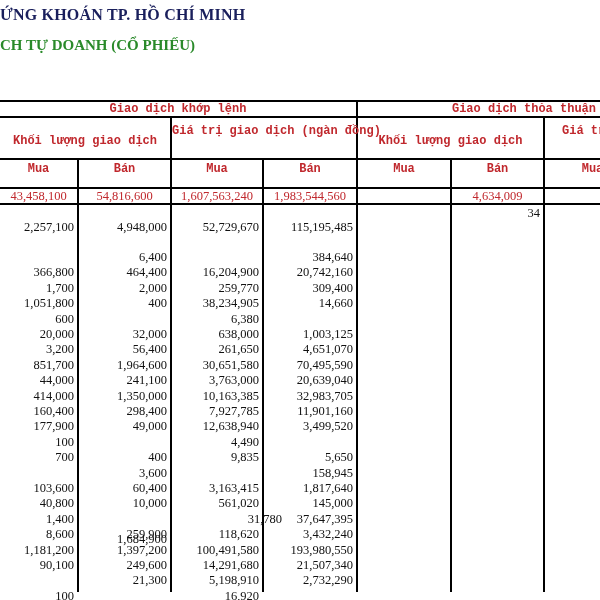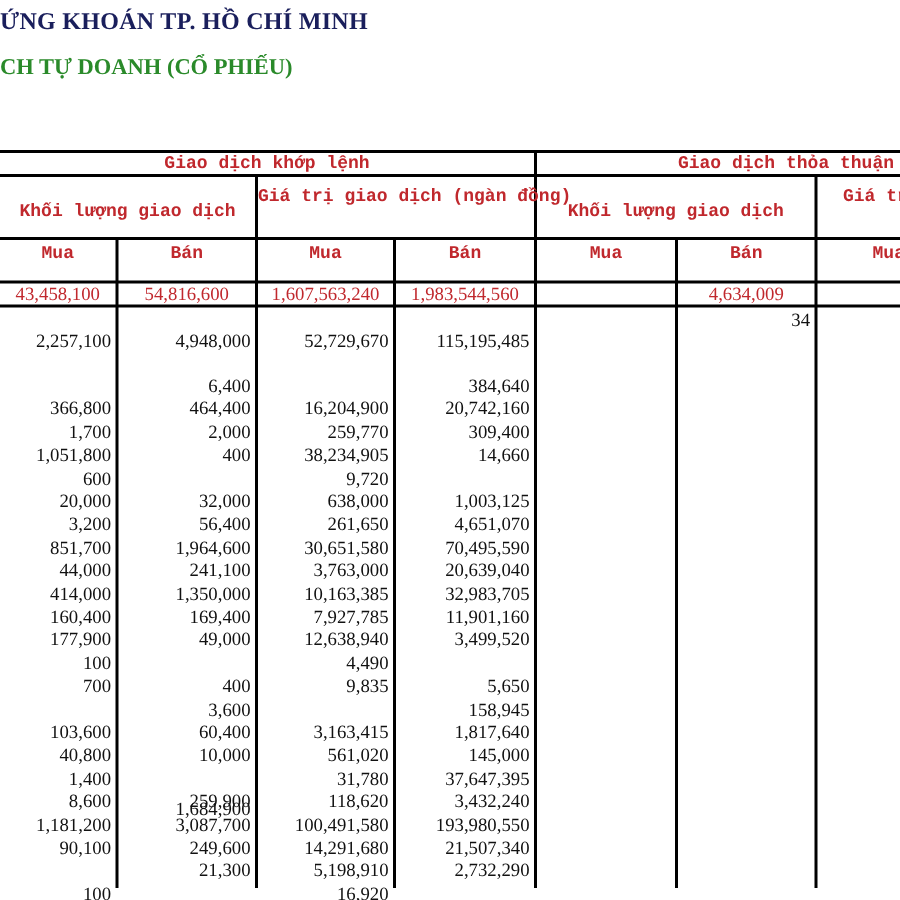--- a/index.html
+++ b/index.html
@@ -82,21 +82,21 @@
     </div>
     <div style="position: absolute; left: 0px; top: 0px;">
       <div class="cell" style="left: 0px; width: 74px; top: 296.2px;">1,051,800</div>
       <div class="cell" style="left: 79px; width: 88px; top: 296.2px;">400</div>
       <div class="cell" style="left: 172px; width: 87px; top: 296.2px;">38,234,905</div>
       <div class="cell" style="left: 264px; width: 89px; top: 296.2px;">14,660</div>
     </div>
     <div style="position: absolute; left: 0px; top: 0px;">
       <div class="cell" style="left: 0px; width: 74px; top: 311.6px;">600</div>
       <div class="cell" style="left: 79px; width: 88px; top: 311.6px;"></div>
-      <div class="cell" style="left: 172px; width: 87px; top: 311.6px;">9,720</div>
+      <div class="cell" style="left: 172px; width: 87px; top: 311.6px;">6,380</div>
       <div class="cell" style="left: 264px; width: 89px; top: 311.6px;"></div>
     </div>
     <div style="position: absolute; left: 0px; top: 0px;">
       <div class="cell" style="left: 0px; width: 74px; top: 327px;">20,000</div>
       <div class="cell" style="left: 79px; width: 88px; top: 327px;">32,000</div>
       <div class="cell" style="left: 172px; width: 87px; top: 327px;">638,000</div>
       <div class="cell" style="left: 264px; width: 89px; top: 327px;">1,003,125</div>
     </div>
     <div style="position: absolute; left: 0px; top: 0px;">
       <div class="cell" style="left: 0px; width: 74px; top: 342.4px;">3,200</div>
@@ -117,21 +117,21 @@
       <div class="cell" style="left: 264px; width: 89px; top: 373.2px;">20,639,040</div>
     </div>
     <div style="position: absolute; left: 0px; top: 0px;">
       <div class="cell" style="left: 0px; width: 74px; top: 388.6px;">414,000</div>
       <div class="cell" style="left: 79px; width: 88px; top: 388.6px;">1,350,000</div>
       <div class="cell" style="left: 172px; width: 87px; top: 388.6px;">10,163,385</div>
       <div class="cell" style="left: 264px; width: 89px; top: 388.6px;">32,983,705</div>
     </div>
     <div style="position: absolute; left: 0px; top: 0px;">
       <div class="cell" style="left: 0px; width: 74px; top: 404px;">160,400</div>
-      <div class="cell" style="left: 79px; width: 88px; top: 404px;">169,400</div>
+      <div class="cell" style="left: 79px; width: 88px; top: 404px;">298,400</div>
       <div class="cell" style="left: 172px; width: 87px; top: 404px;">7,927,785</div>
       <div class="cell" style="left: 264px; width: 89px; top: 404px;">11,901,160</div>
     </div>
     <div style="position: absolute; left: 0px; top: 0px;">
       <div class="cell" style="left: 0px; width: 74px; top: 419.4px;">177,900</div>
       <div class="cell" style="left: 79px; width: 88px; top: 419.4px;">49,000</div>
       <div class="cell" style="left: 172px; width: 87px; top: 419.4px;">12,638,940</div>
       <div class="cell" style="left: 264px; width: 89px; top: 419.4px;">3,499,520</div>
     </div>
     <div style="position: absolute; left: 0px; top: 0px;">
@@ -160,32 +160,32 @@
     </div>
     <div style="position: absolute; left: 0px; top: 0px;">
       <div class="cell" style="left: 0px; width: 74px; top: 496.4px;">40,800</div>
       <div class="cell" style="left: 79px; width: 88px; top: 496.4px;">10,000</div>
       <div class="cell" style="left: 172px; width: 87px; top: 496.4px;">561,020</div>
       <div class="cell" style="left: 264px; width: 89px; top: 496.4px;">145,000</div>
     </div>
     <div style="position: absolute; left: 0px; top: 0px;">
       <div class="cell" style="left: 0px; width: 74px; top: 511.8px;">1,400</div>
       <div class="cell" style="left: 79px; width: 88px; top: 511.8px; margin-top: 20px;">1,684,900</div>
-      <div class="cell" style="left: 172px; width: 87px; top: 511.8px;">31,780</div>
+      <div class="cell" style="left: 172px; width: 87px; top: 511.8px; padding-left: 23px;">31,780</div>
       <div class="cell" style="left: 264px; width: 89px; top: 511.8px;">37,647,395</div>
     </div>
     <div style="position: absolute; left: 0px; top: 0px;">
       <div class="cell" style="left: 0px; width: 74px; top: 527.2px;">8,600</div>
       <div class="cell" style="left: 79px; width: 88px; top: 527.2px;">259,900</div>
       <div class="cell" style="left: 172px; width: 87px; top: 527.2px;">118,620</div>
       <div class="cell" style="left: 264px; width: 89px; top: 527.2px;">3,432,240</div>
     </div>
     <div style="position: absolute; left: 0px; top: 0px;">
       <div class="cell" style="left: 0px; width: 74px; top: 542.6px;">1,181,200</div>
-      <div class="cell" style="left: 79px; width: 88px; top: 542.6px;">3,087,700</div>
+      <div class="cell" style="left: 79px; width: 88px; top: 542.6px;">1,397,200</div>
       <div class="cell" style="left: 172px; width: 87px; top: 542.6px;">100,491,580</div>
       <div class="cell" style="left: 264px; width: 89px; top: 542.6px;">193,980,550</div>
     </div>
     <div style="position: absolute; left: 0px; top: 0px;">
       <div class="cell" style="left: 0px; width: 74px; top: 558px;">90,100</div>
       <div class="cell" style="left: 79px; width: 88px; top: 558px;">249,600</div>
       <div class="cell" style="left: 172px; width: 87px; top: 558px;">14,291,680</div>
       <div class="cell" style="left: 264px; width: 89px; top: 558px;">21,507,340</div>
     </div>
     <div style="position: absolute; left: 0px; top: 0px;">

